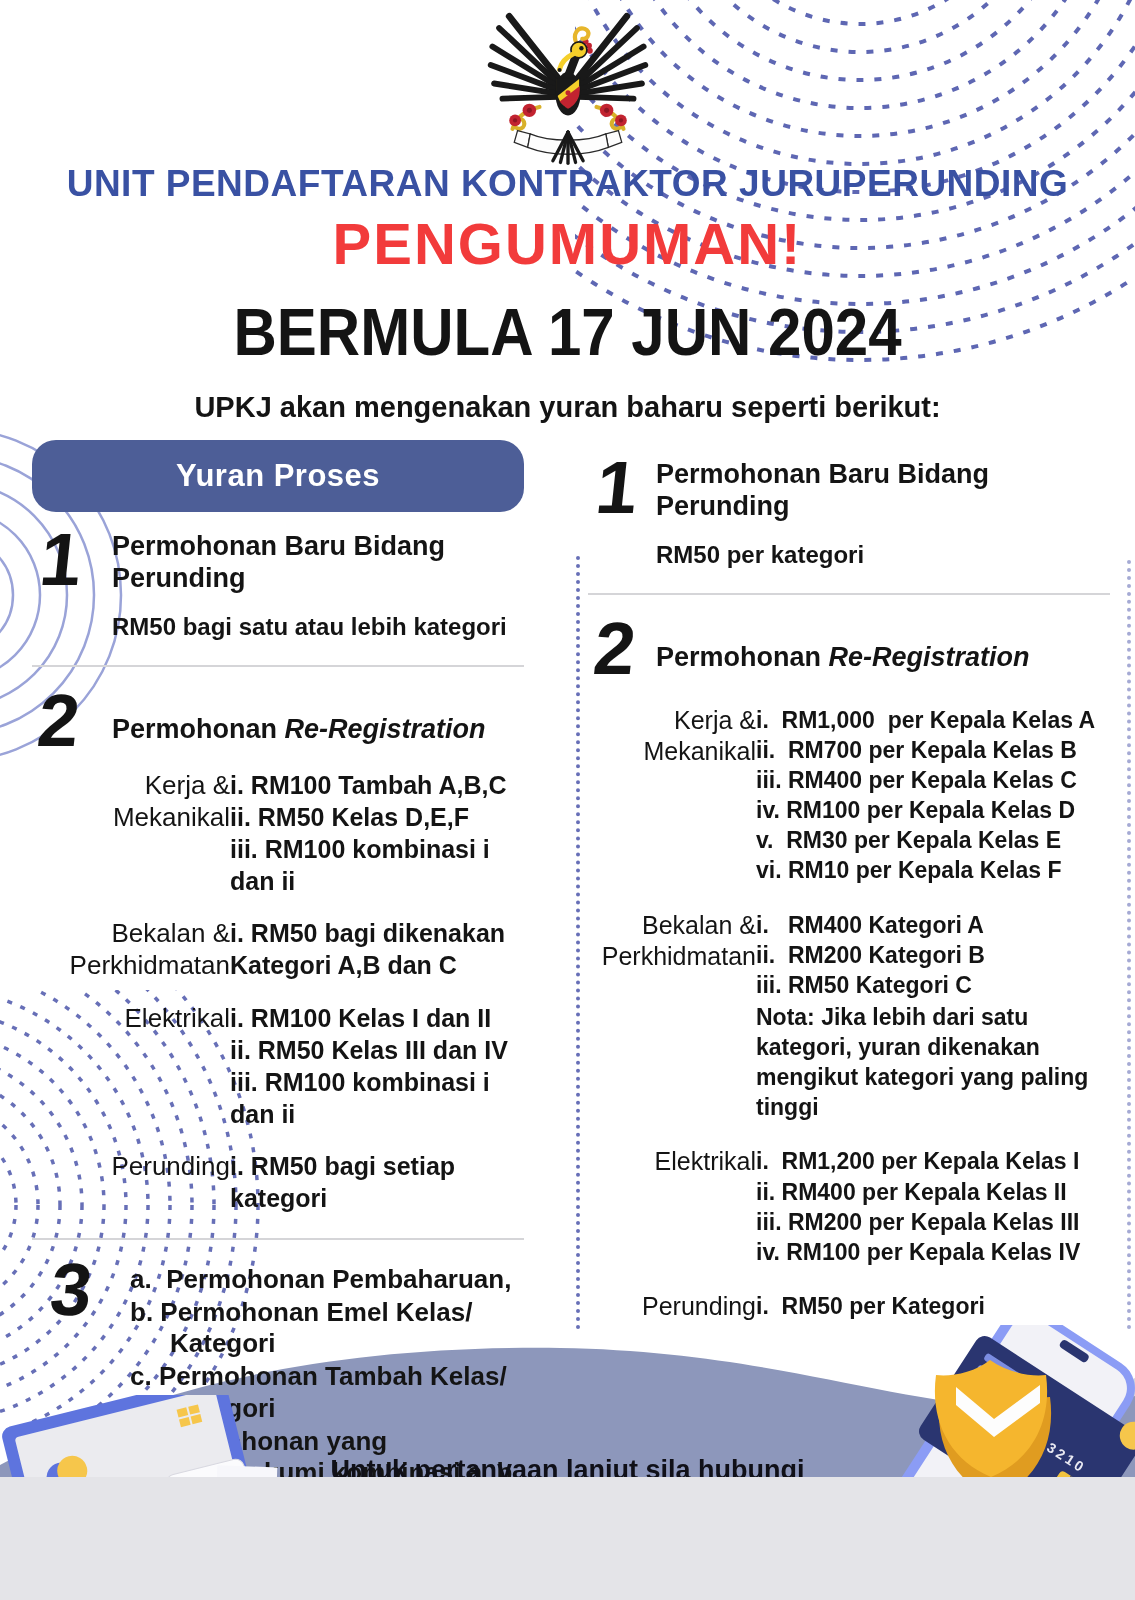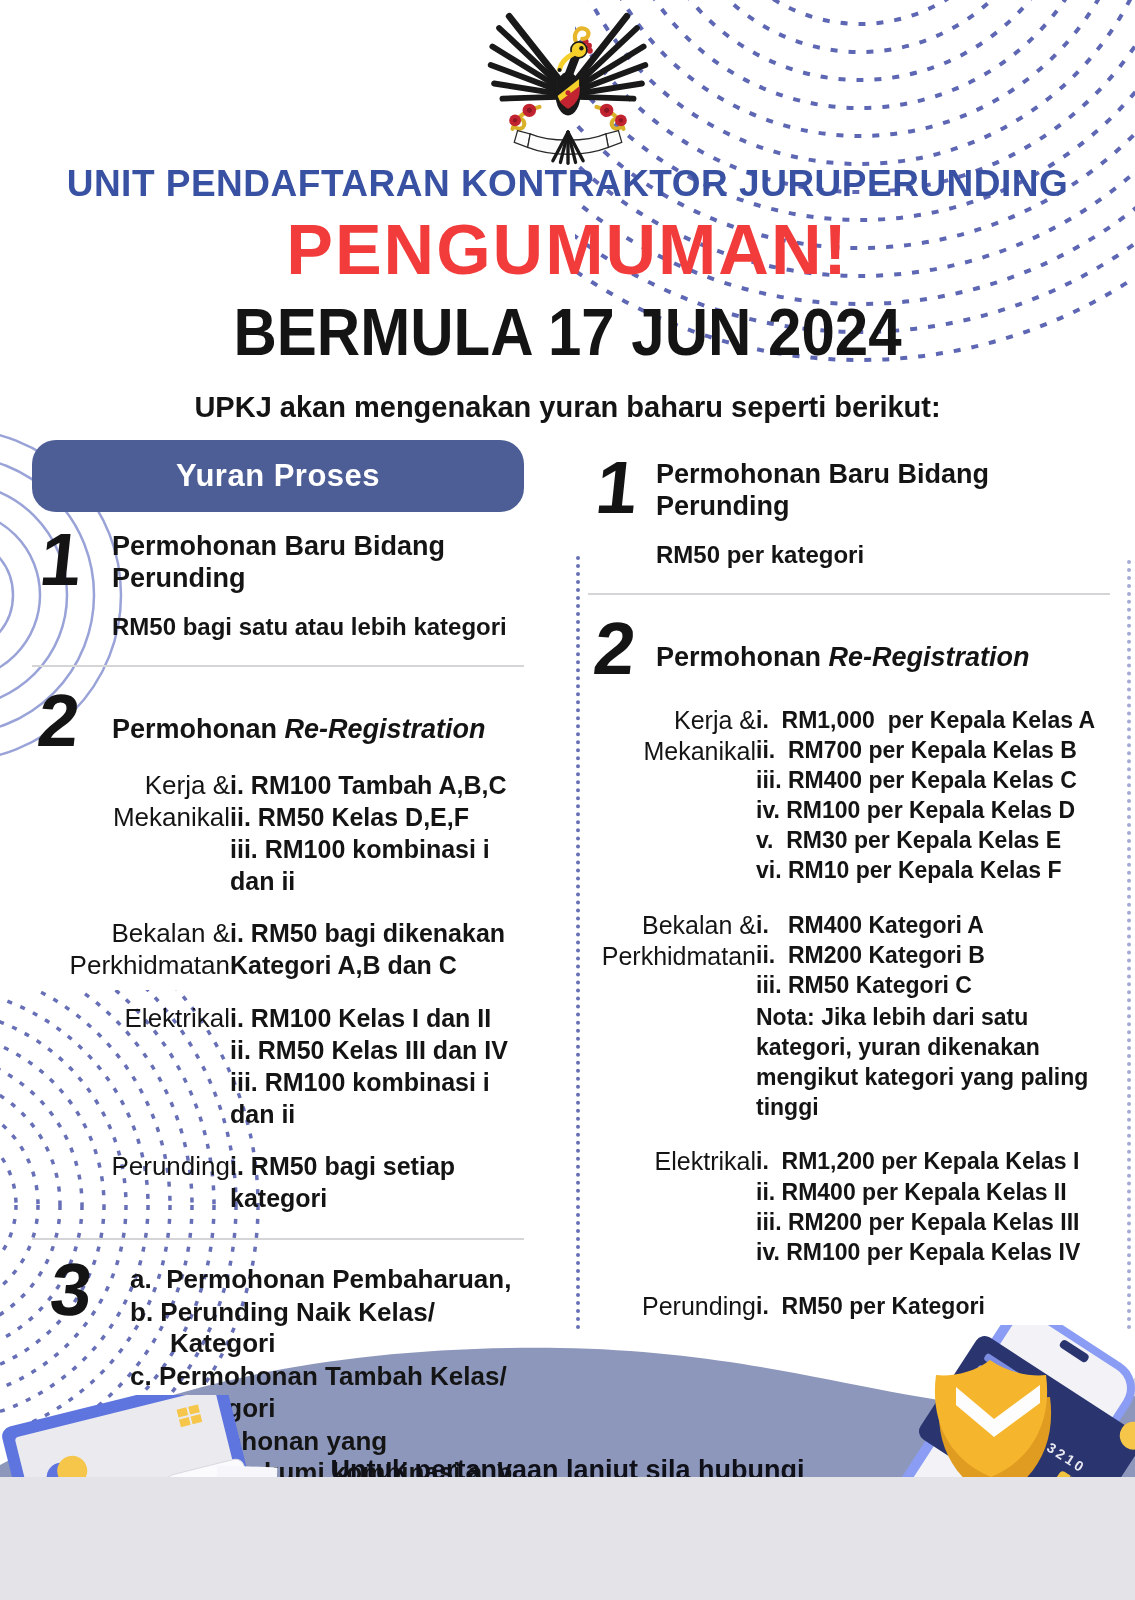--- a/index.html
+++ b/index.html
@@ -9,21 +9,21 @@
     font-family:"Liberation Sans",sans-serif;color:#141414;
   }
   
   .abs{position:absolute;}
   .vdots{position:absolute;left:576px;top:556px;height:774px;border-left:4px dotted #4d57ab;opacity:.85;}
   .vdots-r{position:absolute;right:4px;top:560px;height:770px;border-left:4px dotted #4d57ab;opacity:.5;}
   
   .org-title{position:absolute;top:163px;width:100%;text-align:center;
     font-size:37px;font-weight:800;color:#3951a3;letter-spacing:.5px;}
   .announce{position:absolute;top:210px;width:100%;text-align:center;
-    font-size:70px;font-weight:900;color:#f23b3b;letter-spacing:2px;}
+    font-size:58px;font-weight:900;color:#f23b3b;letter-spacing:2px;}
   .date-line{position:absolute;top:294px;width:100%;text-align:center;
     font-size:60px;font-weight:900;transform:scaleY(1.1);transform-origin:center top;letter-spacing:0;}
   .subtitle{position:absolute;top:391px;width:100%;text-align:center;
     font-size:29px;font-weight:700;}
   
   .col{position:absolute;top:440px;}
   .col-l{left:32px;width:492px;}
   .col-r{left:588px;width:522px;}
   .pill{height:72px;border-radius:24px;background:#4d5e97;color:#ffffff;
     display:flex;align-items:center;justify-content:center;
@@ -250,21 +250,21 @@
       </div>
     </div>
 
     <hr class="divider">
 
     <div class="item i3">
       <div class="num">3</div>
       <div class="itm-body">
         <div class="l3">
           <div class="l3-item">a.  Permohonan Pembaharuan,</div>
-          <div class="l3-item">b. Perunding Naik Kelas/ Kategori</div>
+          <div class="l3-item">b. Permohonan Emel Kelas/ Kategori</div>
           <div class="l3-item">c. Permohonan Tambah Kelas/ Kategori</div>
           <div class="l3-item">d. Permohonan yang merangkumi kombinasi a, b dan c di atas.</div>
         </div>
         <div class="l3-note">RM25 bagi semua bidang</div>
       </div>
     </div>
   </div>
 
   <div class="col col-r">
 

